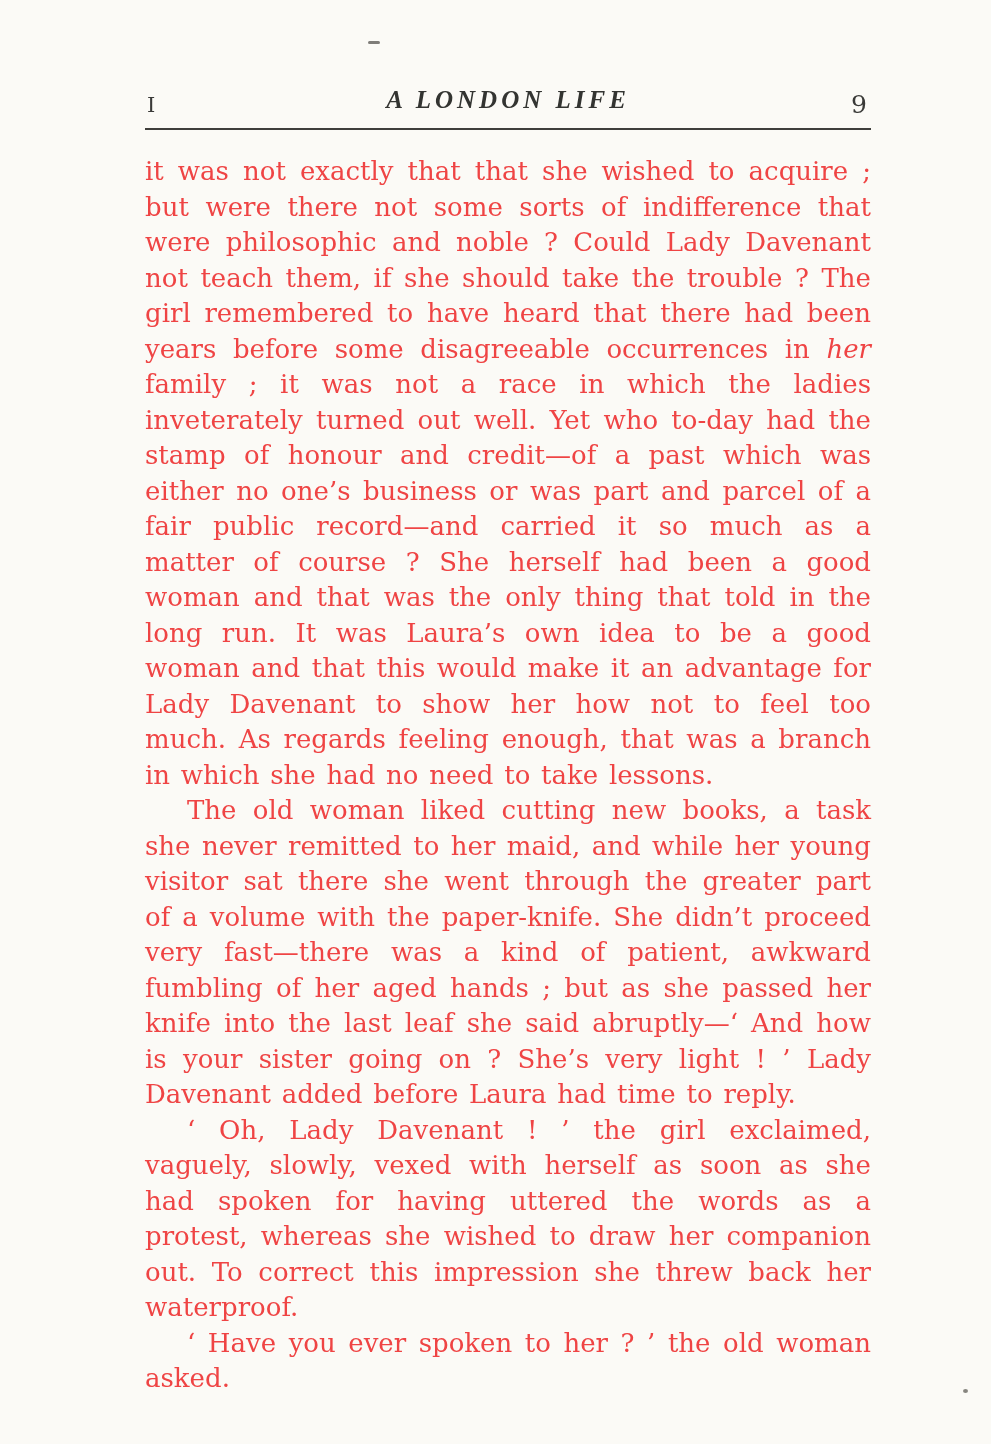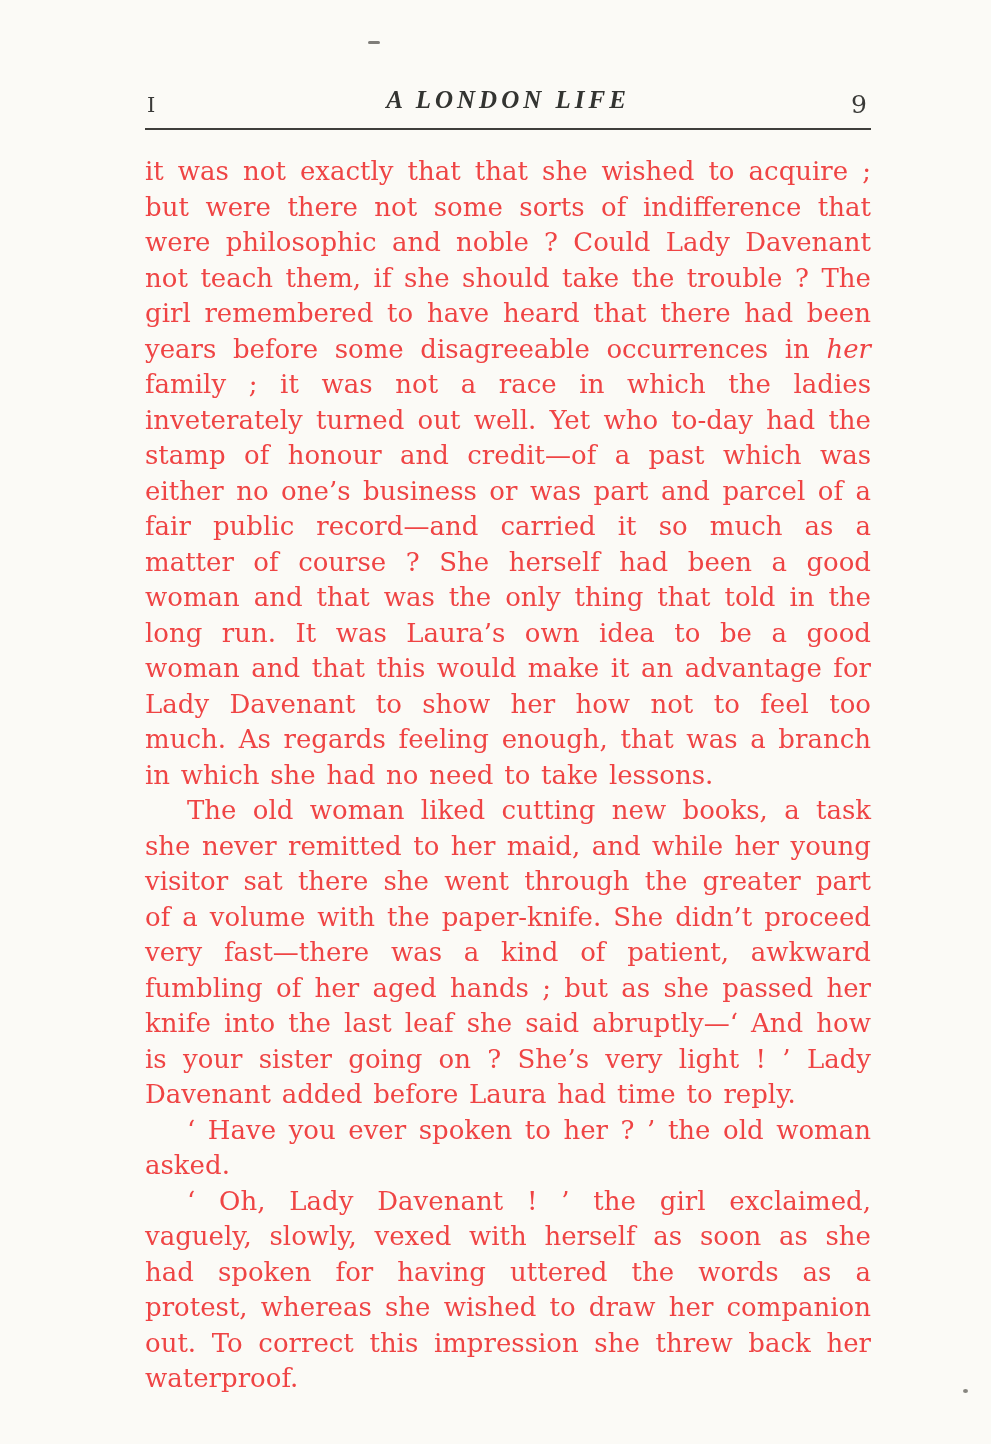--- a/index.html
+++ b/index.html
@@ -113,19 +113,19 @@
   </div>
 
   <hr class="head-rule">
 
   <main class="body-text">
 
     <p><span>it was not exactly that that she wished to acquire ; but were there not some sorts of indifference that were philosophic and noble ?  Could Lady Davenant not teach them, if she should take the trouble ?  The girl remembered to have heard that there had been years before some disagreeable occurrences in </span><em>her</em><span> family ; it was not a race in which the ladies inveterately turned out well.  Yet who to-day had the stamp of honour and credit—of a past which was either no one’s business or was part and parcel of a fair public record—and carried it so much as a matter of course ?  She herself had been a good woman and that was the only thing that told in the long run.  It was Laura’s own idea to be a good woman and that this would make it an advantage for Lady Davenant to show her how not to feel too much.  As regards feeling enough, that was a branch in which she had no need to take lessons.</span></p>
 
     <p class="indent"><span>The old woman liked cutting new books, a task she never remitted to her maid, and while her young visitor sat there she went through the greater part of a volume with the paper-knife.  She didn’t proceed very fast—there was a kind of patient, awkward fumbling of her aged hands ; but as she passed her knife into the last leaf she said abruptly—‘ And how is your sister going on ?  She’s very light ! ’  Lady Davenant added before Laura had time to reply.</span></p>
 
+    <p class="indent"><span>‘ Oh, Lady Davenant ! ’ the girl exclaimed, vaguely, slowly, vexed with herself as soon as she had spoken for having uttered the words as a protest, whereas she wished to draw her companion out.  To correct this impression she threw back her waterproof.</span></p>
+
     <p class="indent"><span>‘ Have you ever spoken to her ? ’ the old woman asked.</span></p>
-
-    <p class="indent"><span>‘ Oh, Lady Davenant ! ’ the girl exclaimed, vaguely, slowly, vexed with herself as soon as she had spoken for having uttered the words as a protest, whereas she wished to draw her companion out.  To correct this impression she threw back her waterproof.</span></p>
 
   </main>
 
 </div>
 
 </body></html>

